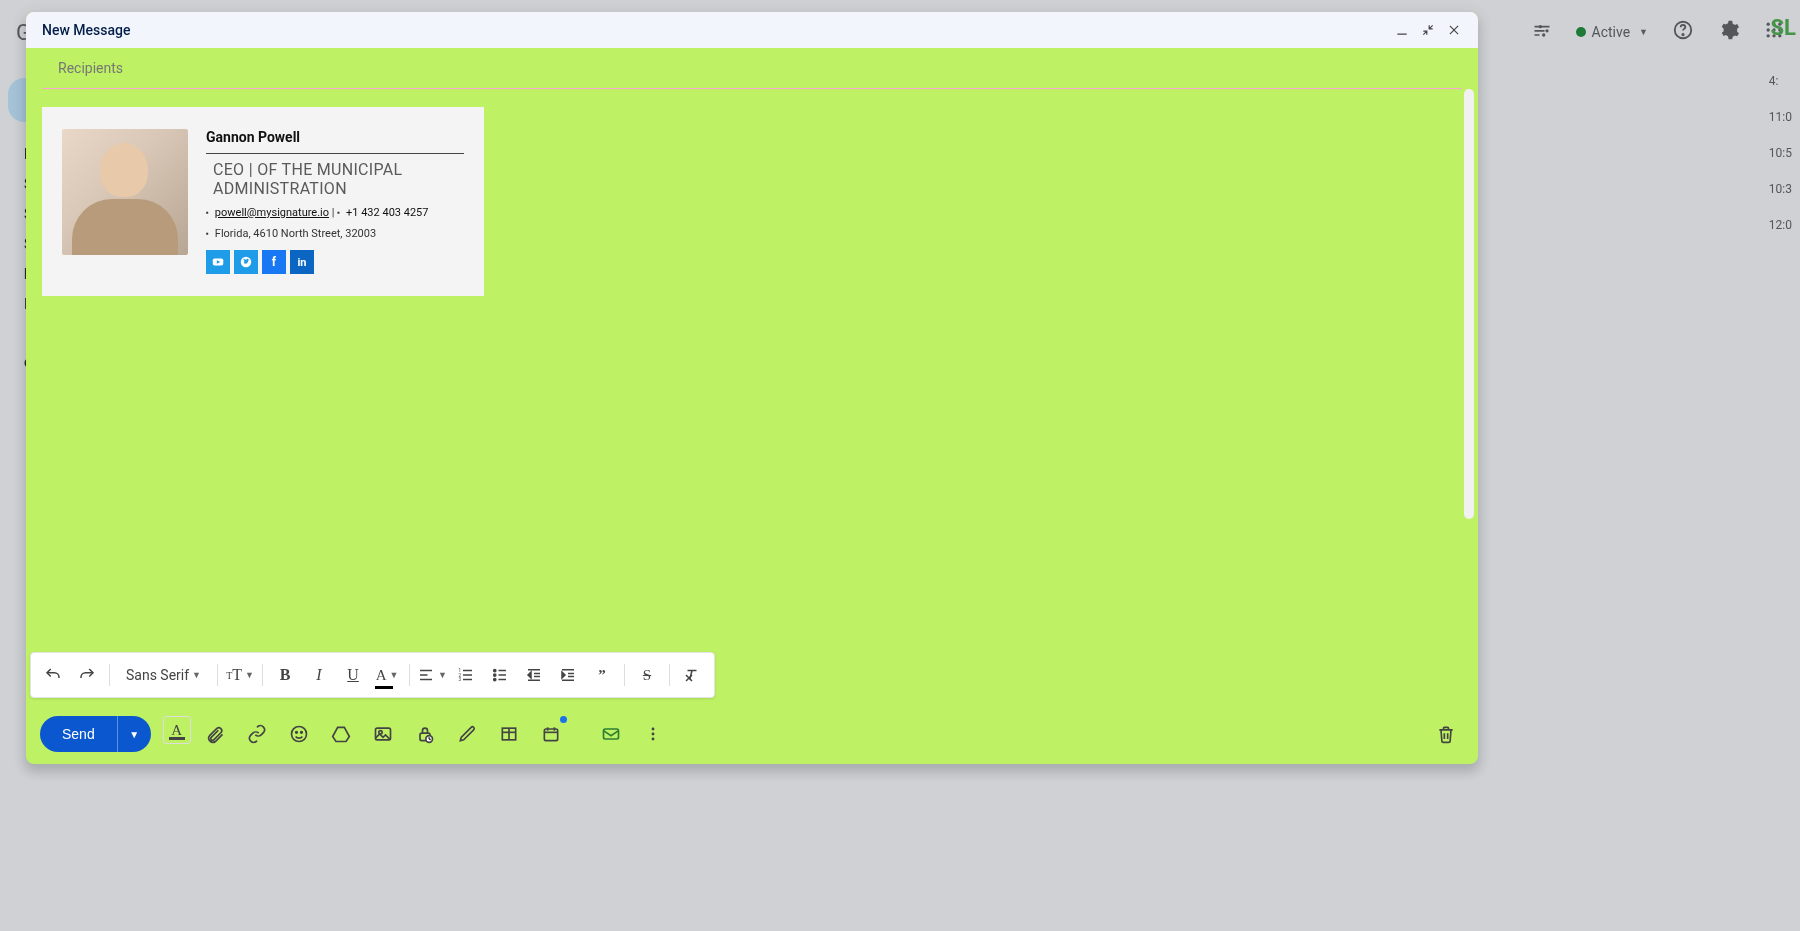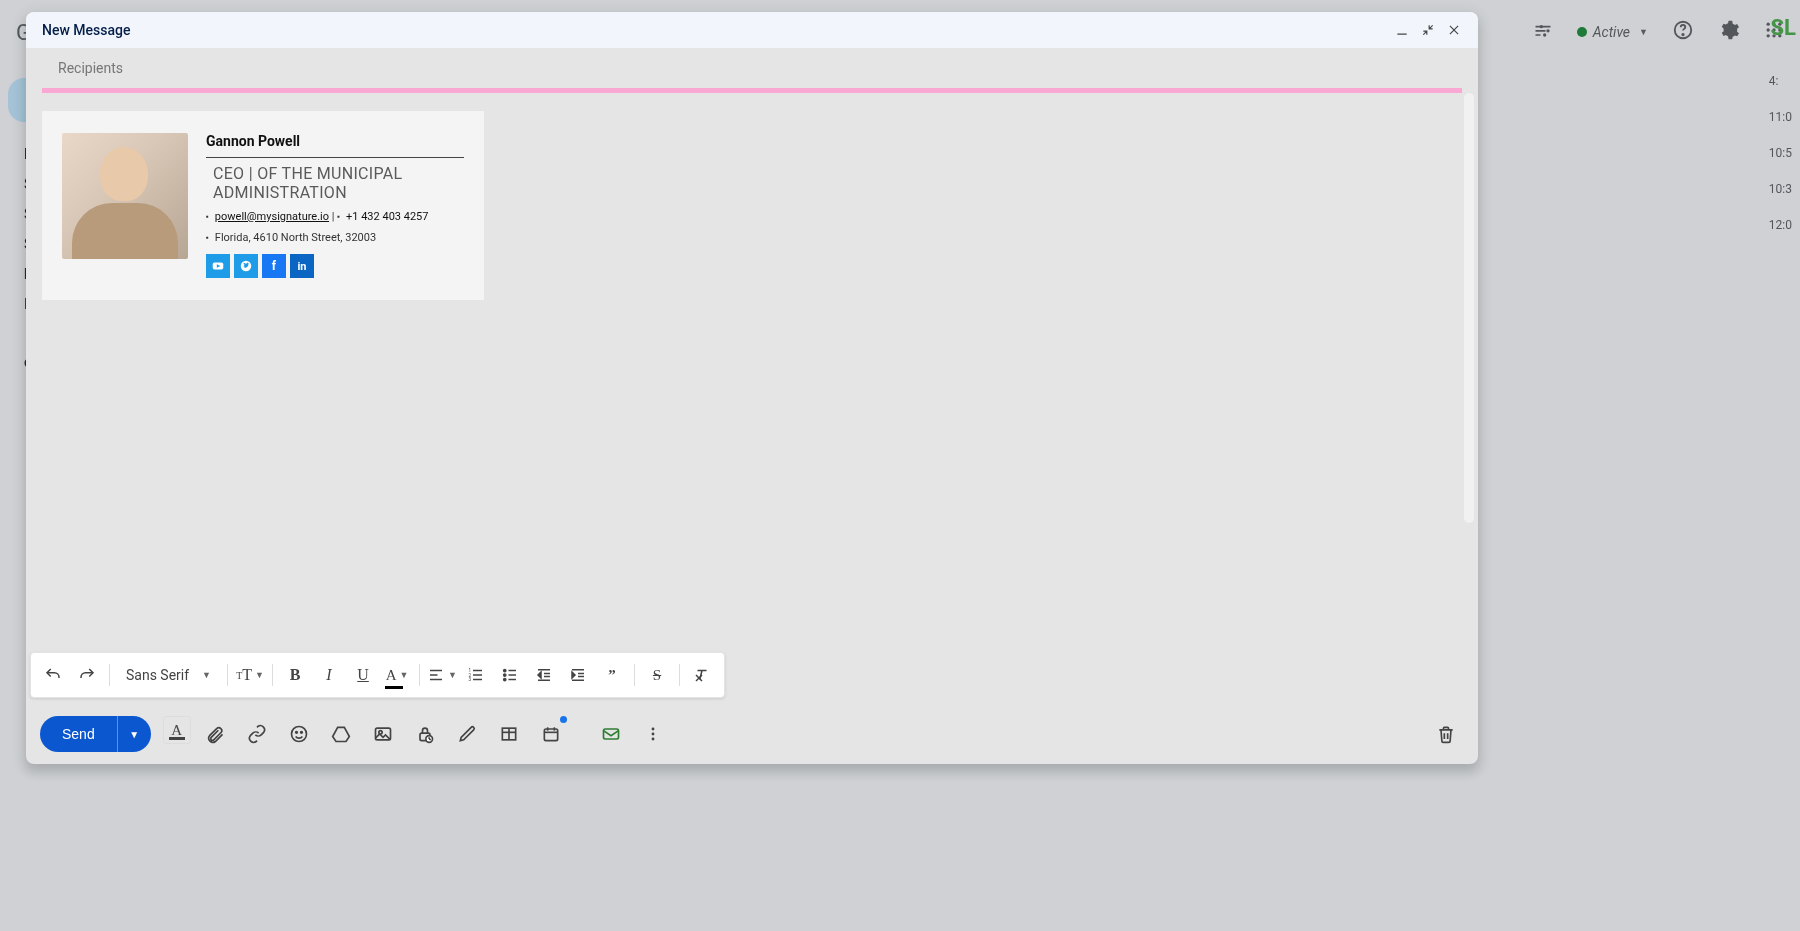--- a/index.html
+++ b/index.html
@@ -18,21 +18,21 @@
   display: flex;
   align-items: center;
   padding: 0 16px;
   background: rgba(246,248,252,0.6);
   color: #5f6368;
   filter: blur(0.7px);
 }
 .bg-logo { font-size: 22px; color: #5f6368; font-weight: 400; letter-spacing: -0.5px; }
 .bg-search { margin-left: 140px; display: flex; align-items: center; gap: 18px; color: #5f6368; }
 .bg-search-input { font-size: 17px; color: #5f6368; }
-.bg-right { margin-left: auto; display: flex; align-items: center; gap: 24px; font-style: italic; }
+.bg-right { margin-left: auto; display: flex; align-items: center; gap: 24px; }
 .bg-active { display: flex; align-items: center; gap: 6px; font-size: 14px; }
 .dot-green { width: 10px; height: 10px; background: #1e8e3e; border-radius: 50%; }
 .bg-sidebar {
   position: absolute;
   top: 64px; left: 0;
   width: 256px;
   padding: 8px 0;
   filter: blur(0.7px);
 }
 .bg-compose { margin: 6px 8px 16px 8px; padding: 14px 20px; border-radius: 16px; background: #c2e7ff; display:inline-flex; align-items:center; gap:12px; font-size:14px; color:#001d35;}
@@ -40,21 +40,21 @@
 .bg-nav-item.bold { font-weight: 700; }
 .bg-times { position: absolute; right: 4px; top: 64px; display:flex; flex-direction:column; gap: 22px; padding: 10px 4px; font-size:12px; color:#5f6368; filter: blur(0.7px);}
 .bg-su { position:absolute; top:15px; right:4px; color:#4caf50; font-size:22px; font-weight:700; filter:blur(0.7px);}
 
 .compose-window {
   position: absolute;
   top: 12px;
   left: 26px;
   width: 1452px;
   height: 752px;
-  background: #e5e5e5;
+  background: #bef264;
   border-radius: 8px;
   box-shadow: 0 8px 10px 1px rgba(60,64,67,.15), 0 3px 14px 2px rgba(60,64,67,.12);
   display: flex;
   flex-direction: column;
   overflow: hidden;
 }
 .compose-header {
   background: #f2f6fc;
   padding: 10px 16px;
   display: flex;
@@ -62,21 +62,21 @@
   font-size: 14px;
   color: #041e49;
   font-weight: 500;
 }
 .compose-header-actions { margin-left: auto; display: flex; gap: 10px; align-items: center; }
 .hdr-icon { width: 16px; height: 16px; cursor: pointer; color: #444; display:flex; align-items:center; justify-content:center;}
 .field-row {
   padding: 12px 16px;
   font-size: 14px;
   color: #777;
-  border-bottom: 5px solid #f9a8d4;
+  border-bottom: 1px solid #f9a8d4;
   margin: 0 16px;
 }
 .field-row:first-of-type { margin-top: 6px; }
 .compose-body {
   flex: 1;
   padding: 18px 16px 10px 16px;
   position: relative;
   overflow-y: auto;
 }
 .body-scrollbar {
@@ -155,21 +155,21 @@
 }
 .ft-btn {
   width: 32px; height: 32px;
   display: flex; align-items: center; justify-content: center;
   color: #444;
   cursor: pointer;
   border-radius: 4px;
   font-size: 15px;
 }
 .ft-sep { width: 1px; height: 22px; background: #ddd; margin: 0 4px; }
-.ft-font { width: auto; padding: 0 10px; font-size: 14px; gap: 10px; }
+.ft-font { width: auto; padding: 0 10px; font-size: 14px; gap: 0; }
 .bold-b { font-weight: 700; font-family: serif; font-size: 16px;}
 .italic-i { font-style: italic; font-family: serif; font-size: 16px;}
 .underline-u { text-decoration: underline; font-family: serif; font-size: 16px;}
 .text-color-a { position:relative; font-family:serif; font-size:15px;}
 .text-color-a .ubar { position:absolute; bottom:2px; left:4px; right:10px; height:3px; background:#000;}
 .caret-down { font-size:9px; margin-left:3px; color:#666;}
 .strike-s { text-decoration: line-through; font-family:serif; font-size:15px;}
 
 .bottom-bar {
   padding: 12px 14px;

